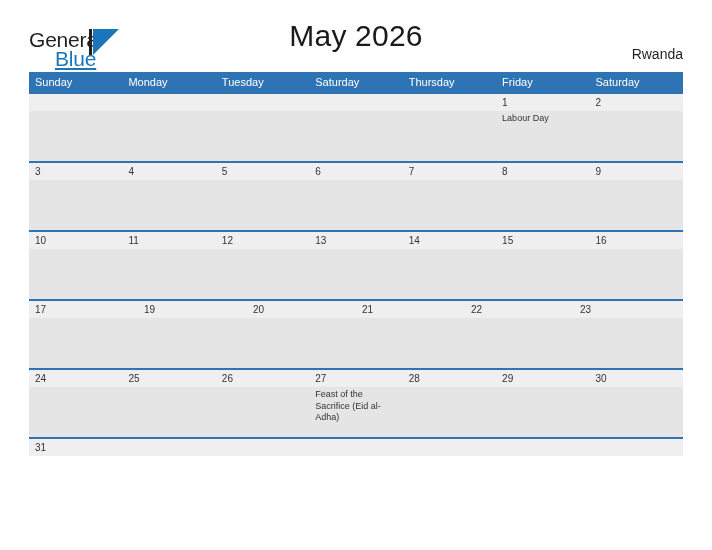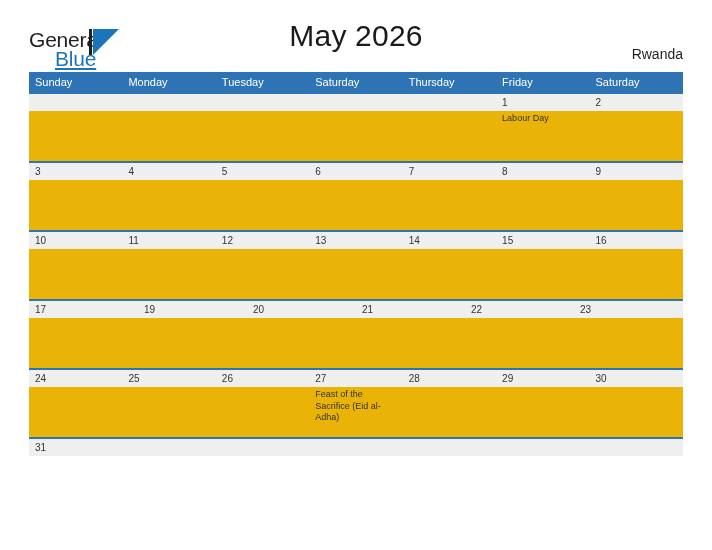--- a/index.html
+++ b/index.html
@@ -135,21 +135,21 @@
     padding-left: 6px;
     box-sizing: border-box;
     overflow: hidden;
     white-space: nowrap;
   }
 
   .week-events {
     display: flex;
     width: 654px;
     height: 50px;
-    background: #eab308;
+    background: #e5e5e5;
   }
   .event-cell {
     flex: 1 1 0;
     padding: 2px 8px 0 6px;
     box-sizing: border-box;
     font-size: 9px;
     line-height: 11.5px;
     color: #333333;
     overflow: hidden;
   }

